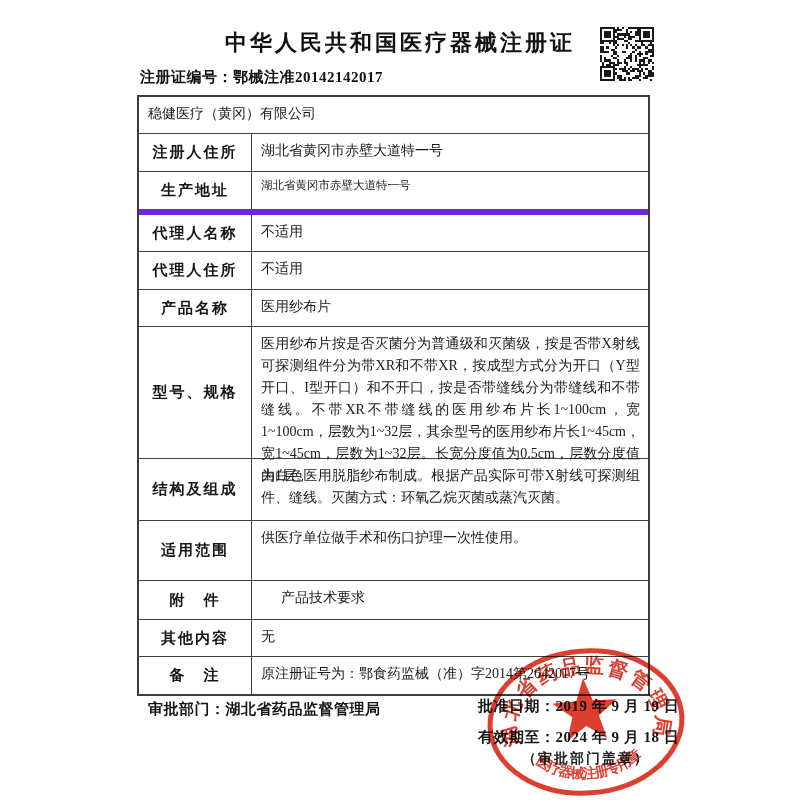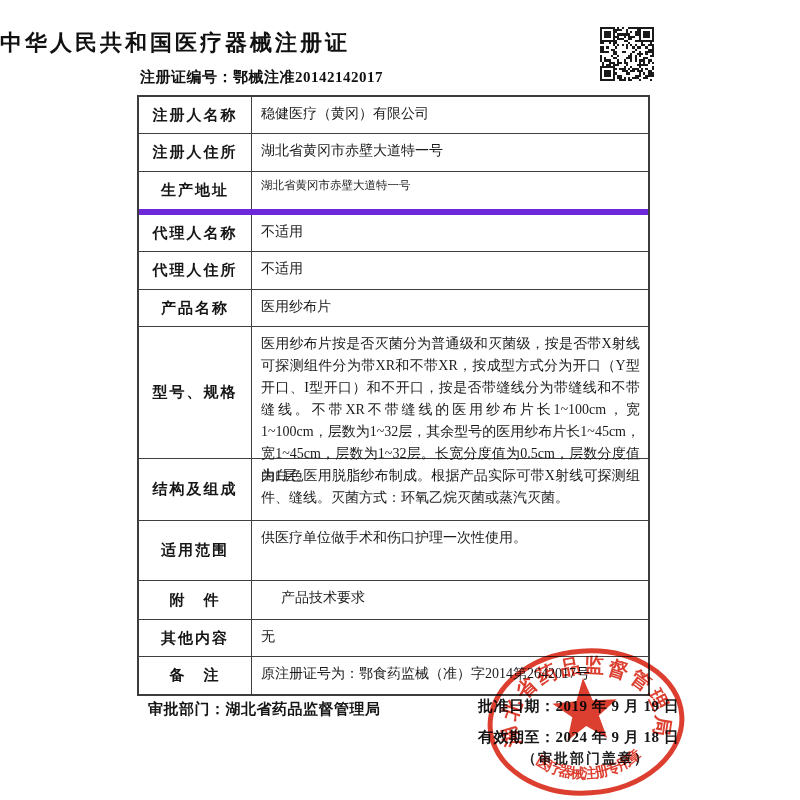--- a/index.html
+++ b/index.html
@@ -2,21 +2,21 @@
 <html><head>
 <meta charset="utf-8">
 <style>
   html,body{margin:0;padding:0;}
   body{
     width:800px;height:800px;position:relative;background:#ffffff;
     font-family:"Liberation Serif","DejaVu Serif",serif;
     color:#1c1c1c;overflow:hidden;
   }
   .title{
-    position:absolute;left:0;top:28px;width:800px;text-align:left;
+    position:absolute;left:0;top:28px;width:800px;text-align:center;
     font-size:22px;font-weight:bold;letter-spacing:3px;
     font-family:"Liberation Sans","DejaVu Sans",sans-serif;color:#111;
   }
   .cert-no{
     position:absolute;left:140px;top:68px;font-size:15px;font-weight:bold;color:#111;
     letter-spacing:0.5px;
   }
   .qr{position:absolute;left:600px;top:27px;width:54px;height:54px;}
   .cert-table{
     position:absolute;left:137px;top:95px;width:513px;
@@ -362,21 +362,20 @@
     <rect x="18" y="24" width="1" height="1" fill="#1a1a1a"></rect>
     <rect x="23" y="24" width="1" height="1" fill="#1a1a1a"></rect>
   </svg>
 
 <div class="cert-no">
   <span>注册证编号：</span><span>鄂械注准20142142017</span>
 </div>
 
 <div class="cert-table" id="cert-table">
   <div class="row" style="height: 37px;">
-    <div class="cell-label">注册人名称</div>
     <div class="cell-value">稳健医疗（黄冈）有限公司</div>
   </div>
 
   <div class="row" style="height: 38px;">
     <div class="cell-label">注册人住所</div>
     <div class="cell-value">湖北省黄冈市赤壁大道特一号</div>
   </div>
 
   <div class="row small-value gray-bottom" style="height: 43px;">
     <div class="cell-label">生产地址</div>

